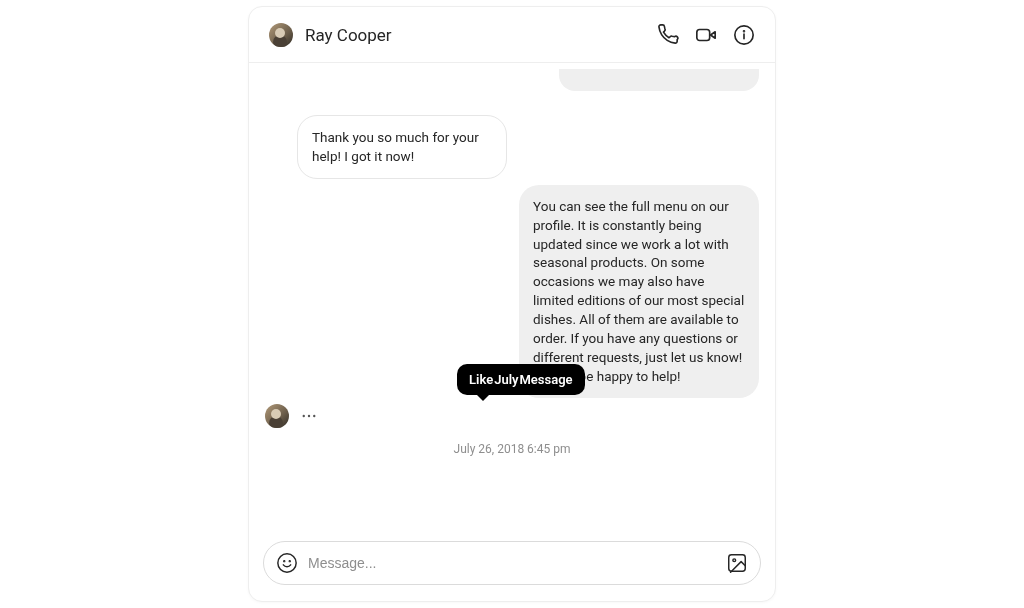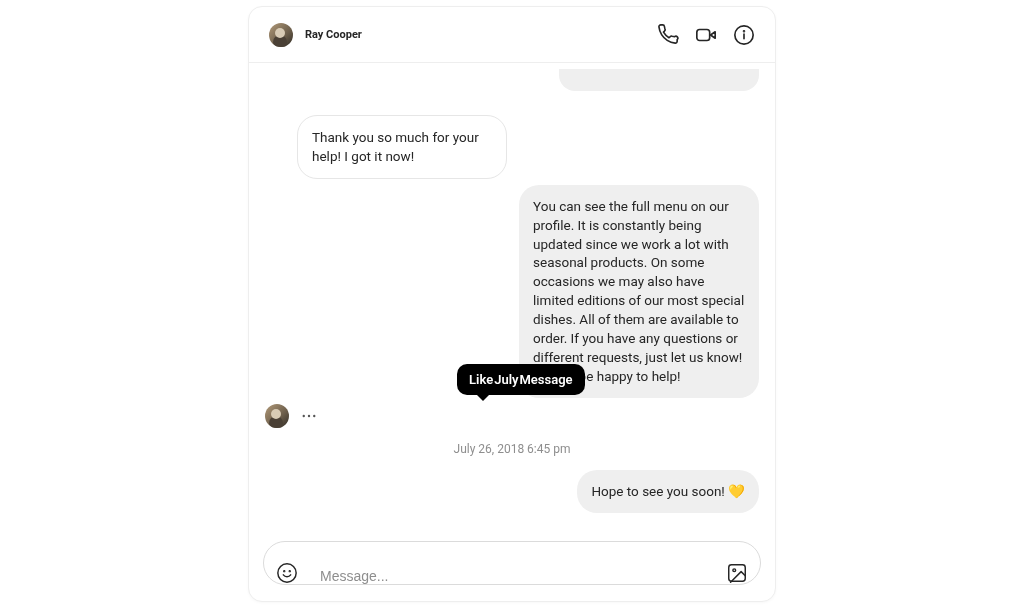--- a/index.html
+++ b/index.html
@@ -30,21 +30,21 @@
     margin-right: 12px;
     position: relative;
     overflow: hidden;
   }
   .avatar::after {
     content: "";
     position: absolute; left: 6px; top: 5px; width: 10px; height: 10px;
     background: #d8cbb5; border-radius: 50%;
     box-shadow: 0 9px 0 2px #4a4035;
   }
-  .title { font-weight: 700; font-size: 11px; color: #262626; }
+  .title { font-weight: 400; font-size: 17px; color: #262626; }
   .header-actions { margin-left: auto; display: flex; gap: 16px; align-items: center; }
   .hicon { width: 22px; height: 22px; color: #262626; display:flex; align-items:center; justify-content:center; }
 
   .thread {
     flex: 1 1 auto;
     overflow: hidden;
     padding: 10px 16px 0 16px;
     position: relative;
   }
   .clipped-top {
@@ -113,23 +113,23 @@
   }
   .composer {
     flex: 0 0 auto;
     padding: 10px 14px 16px 14px;
   }
   .composer-inner {
     border: 1px solid #dbdbdb;
     border-radius: 22px;
     height: 44px;
     display: flex;
-    align-items: flex-end;
+    align-items: center;
     padding: 0 12px;
-    gap: 22px;
+    gap: 10px;
   }
   .composer-inner input {
     flex: 1 1 auto;
     border: none; outline: none;
     font-size: 14px;
     color: #262626;
     background: transparent;
   }
   .composer-inner input::placeholder { color: #8e8e8e; }
   .cicon { width: 22px; height: 22px; color: #262626; display:flex; align-items:center; justify-content:center; }
@@ -193,23 +193,20 @@
         <div class="tooltip">
           <span>Like</span>
           <span>July</span>
           <span>Message</span>
         </div>
       </div>
     </div>
 
     <div class="timestamp">July 26, 2018 6:45 pm</div>
 
-    <div class="msg-row right">
-      <div class="bubble rx"><span>Hope to see you soon! 💛</span></div>
-    </div>
 
   </div>
 
   <div class="composer">
     <div class="composer-inner">
       <div class="cicon">
         <svg viewBox="0 0 24 24" width="22" height="22" fill="none" stroke="currentColor" stroke-width="1.6" stroke-linecap="round" stroke-linejoin="round">
             <circle cx="12" cy="12" r="10"></circle>
             <path d="M8 14s1.5 2 4 2 4-2 4-2"></path>
             <circle cx="9" cy="10" r="0.5" fill="currentColor"></circle>

